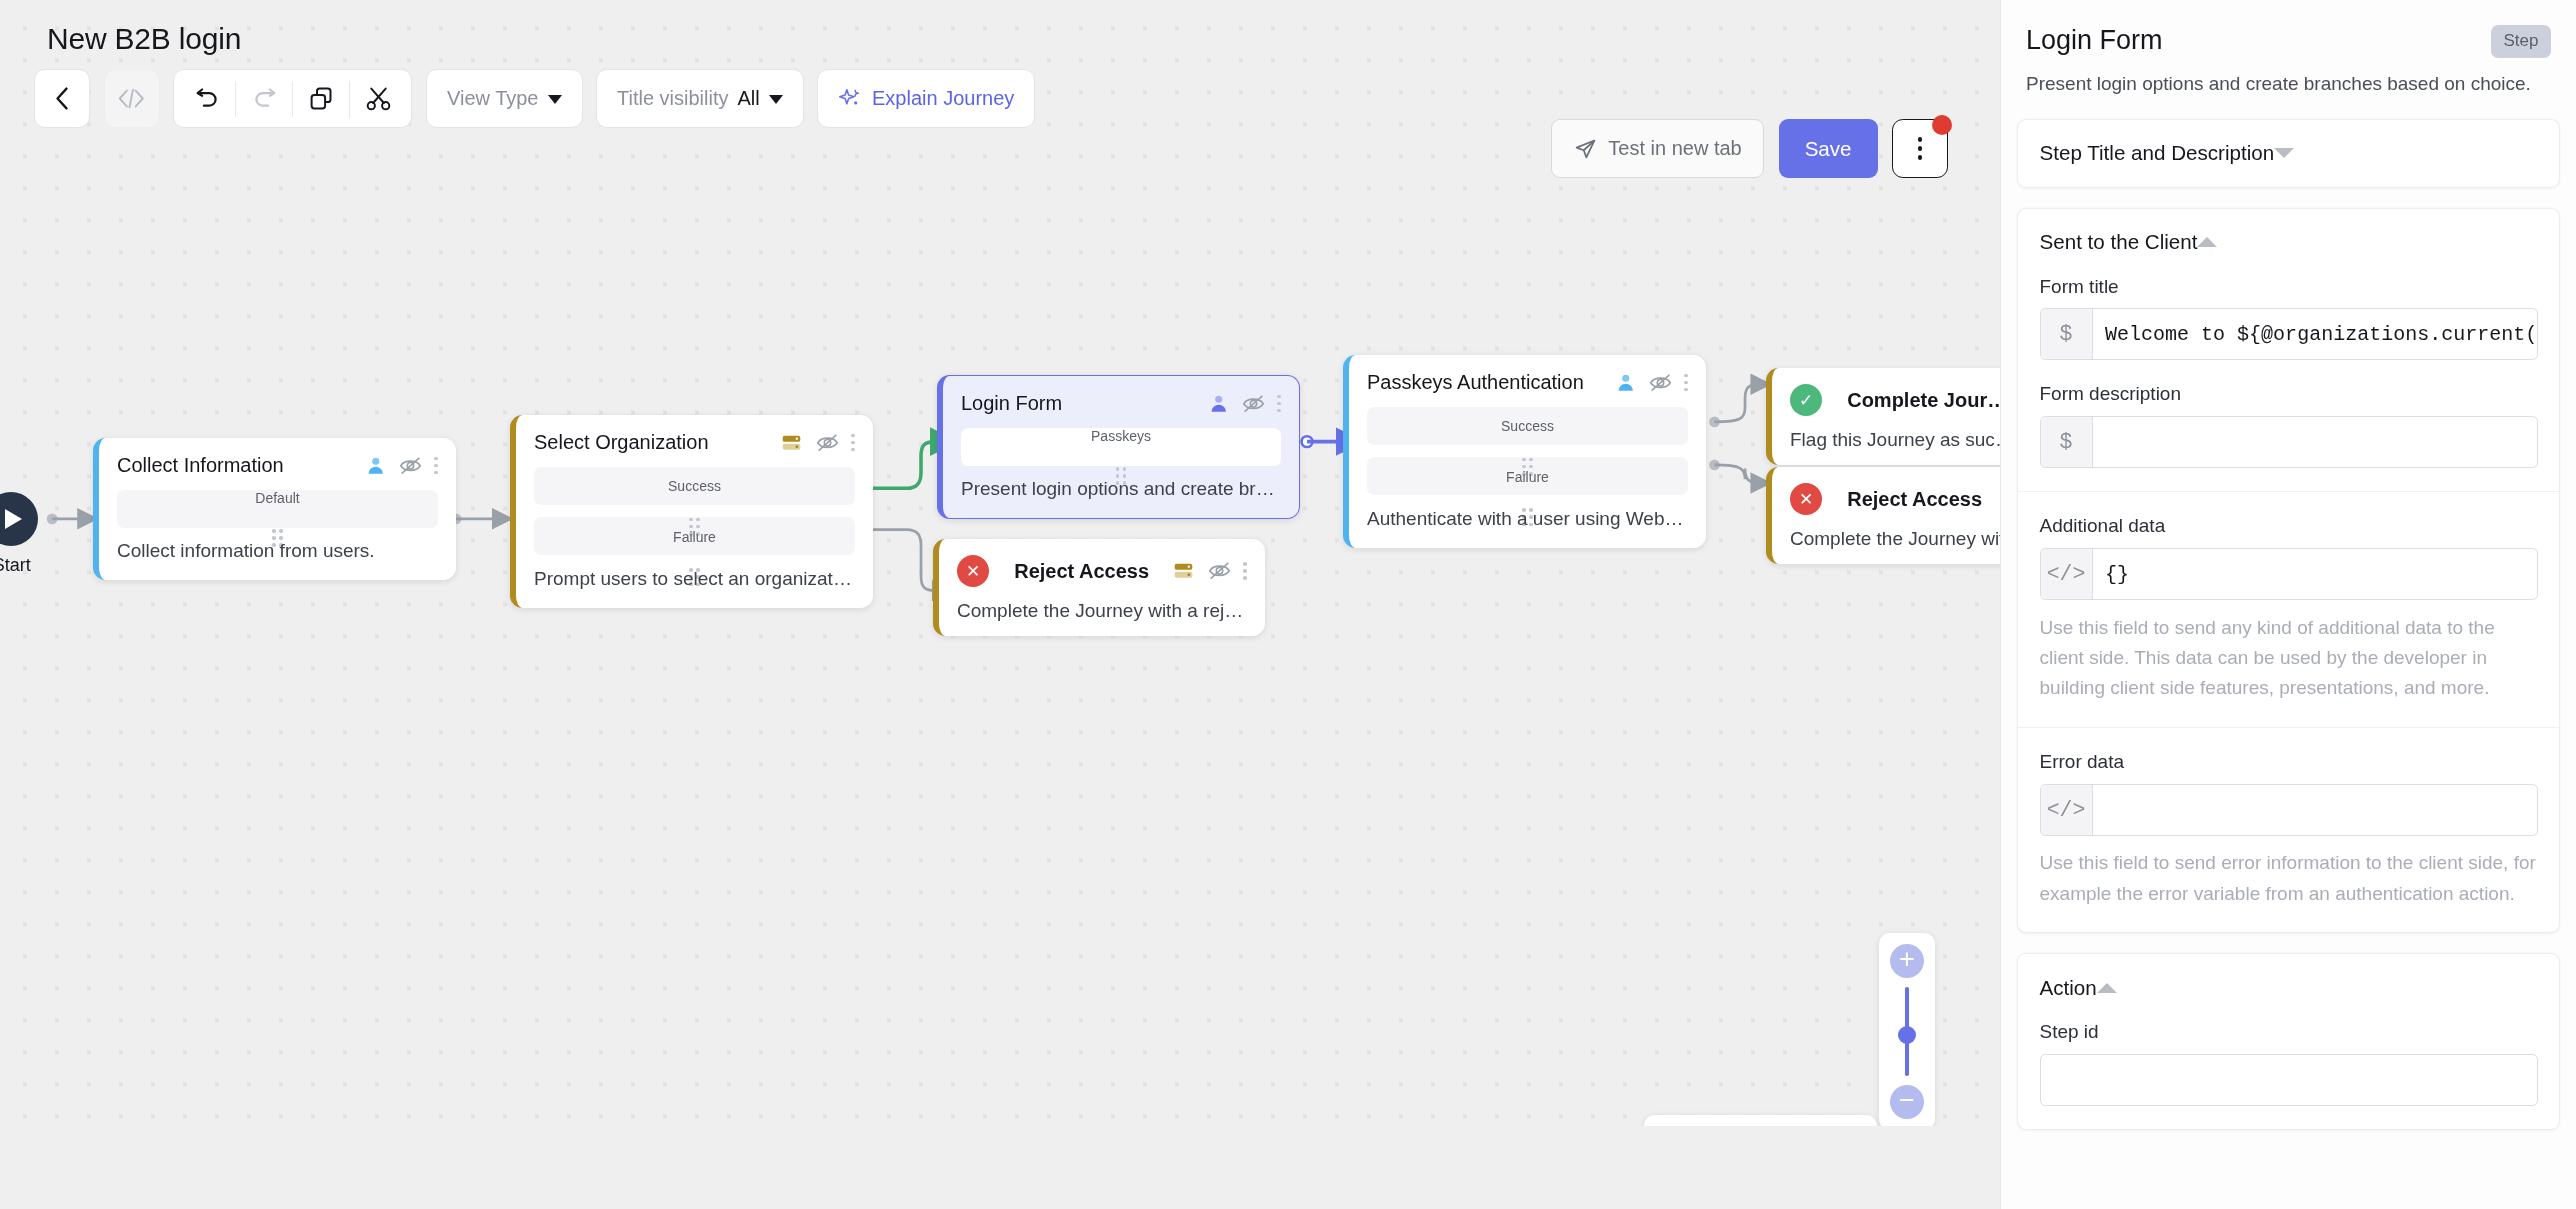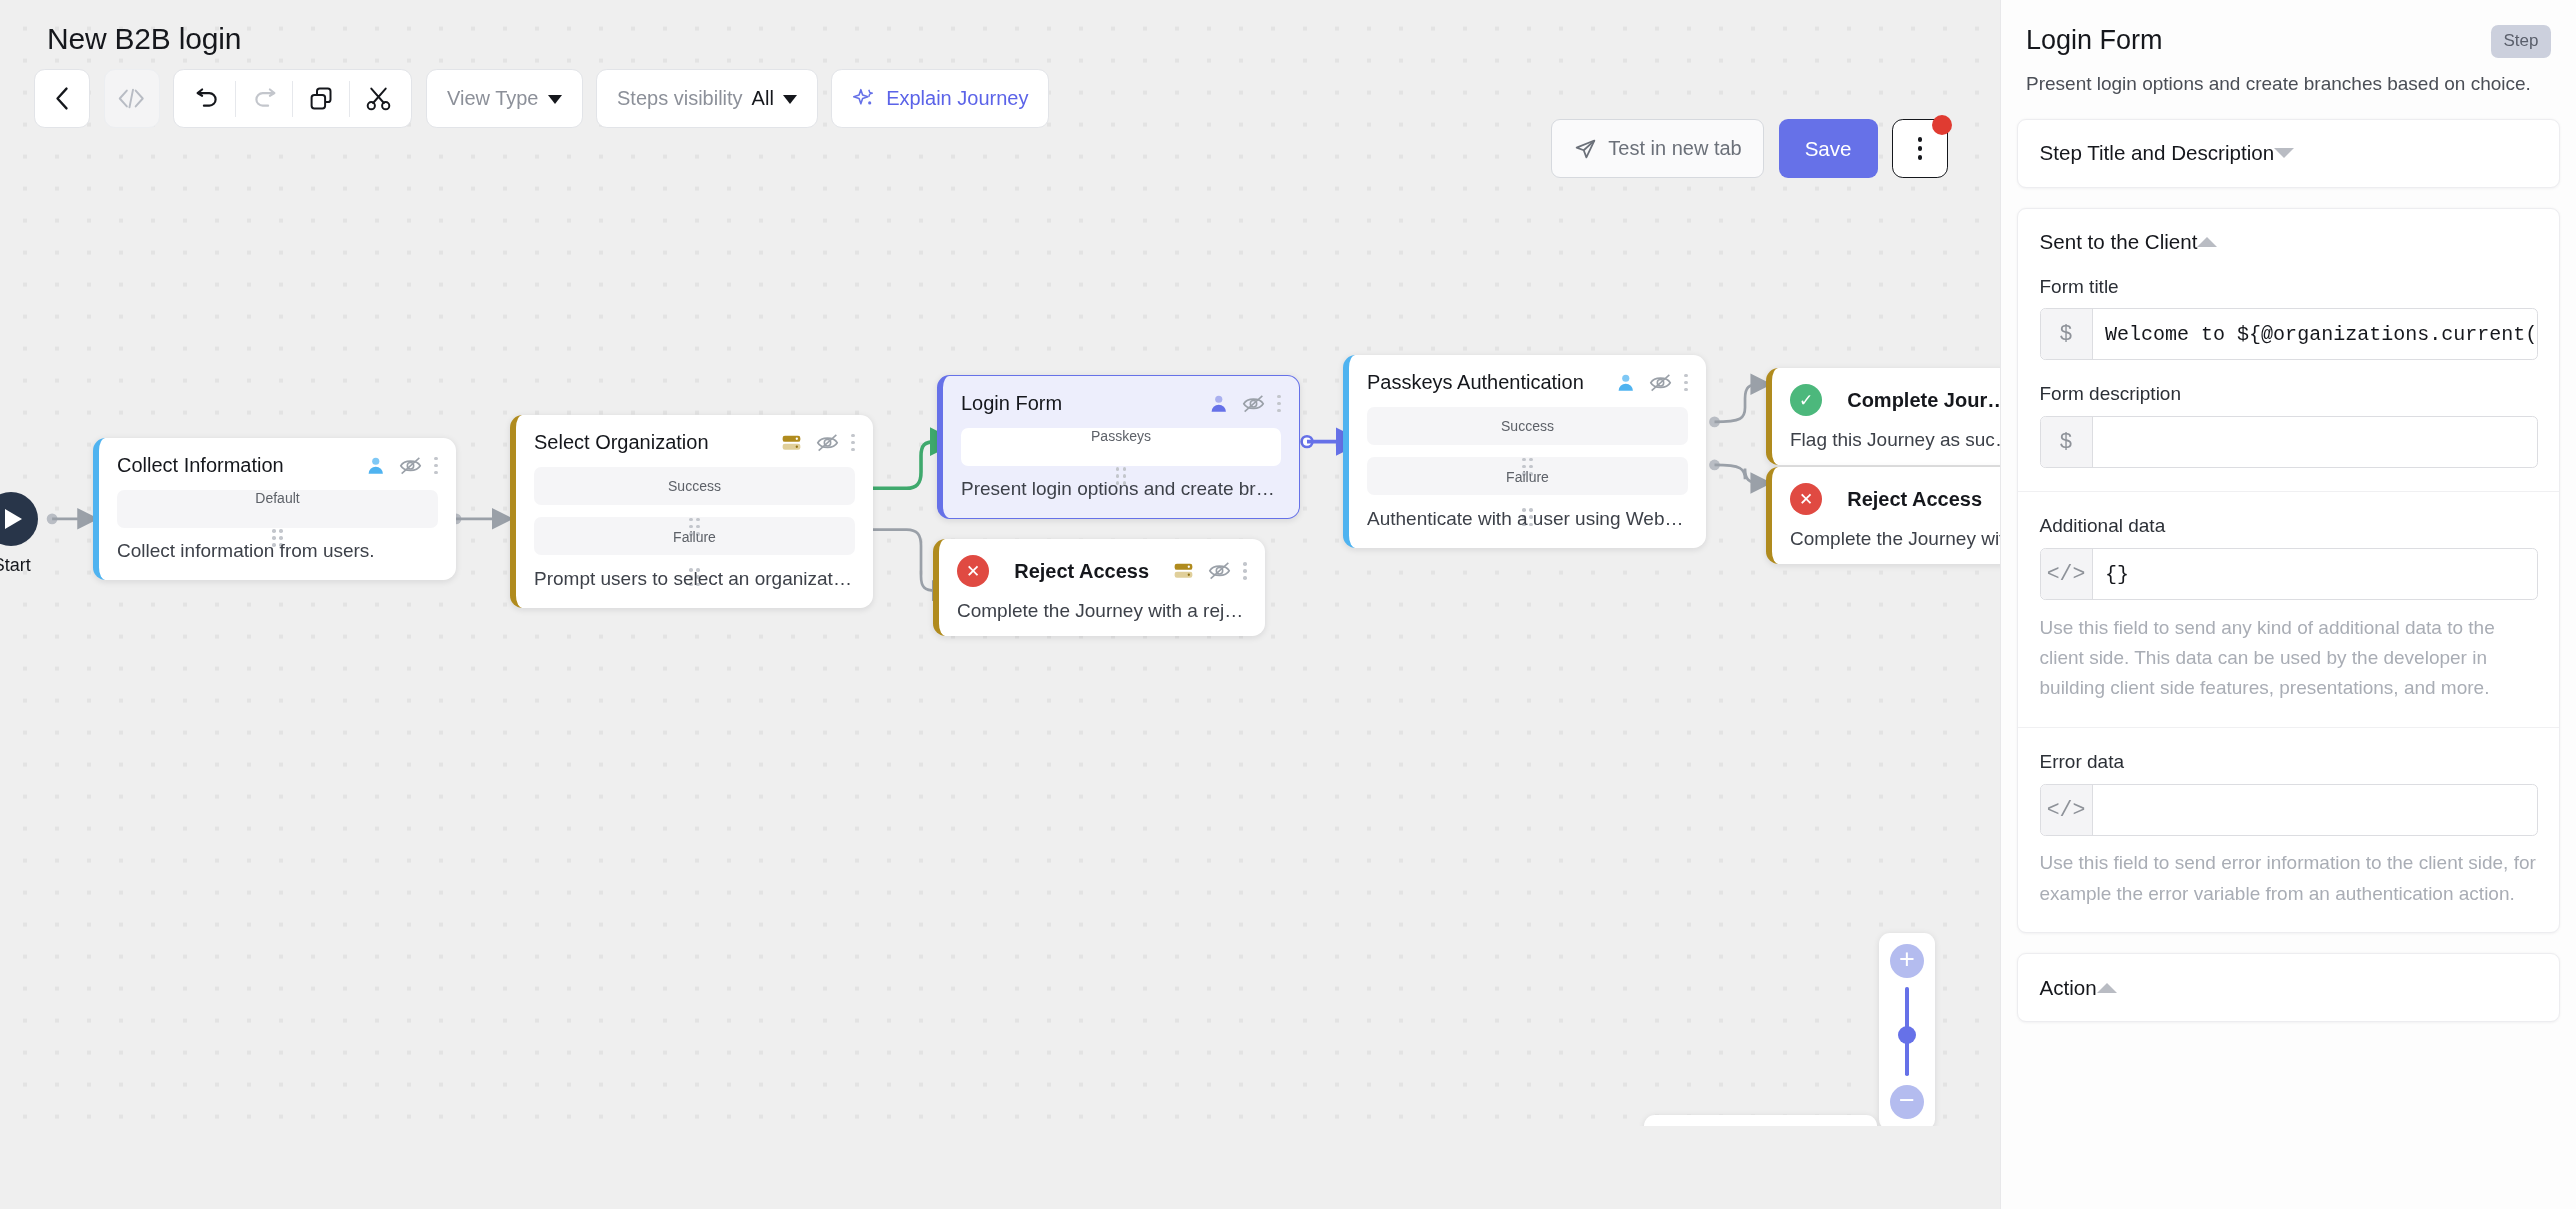--- a/index.html
+++ b/index.html
@@ -253,21 +253,21 @@
             <circle cx="23" cy="23" r="4" stroke="#15171c" stroke-width="2.2" fill="none"></circle>
             <path d="M9,20 L23,4 M21,20 L7,4" stroke="#15171c" stroke-width="2.2" fill="none" stroke-linecap="round"></path>
           </svg>
         </div>
       </div>
       <div class="tb-pill">
         <span>View Type</span>
         <span class="chev"></span>
       </div>
       <div class="tb-pill">
-        <span>Steps visibility</span>
+        <span>Title visibility</span>
         <span class="strong">All</span>
         <span class="chev"></span>
       </div>
       <div class="tb-pill ai">
         <svg width="23" height="23" viewBox="0 0 26 26">
           <path d="M10,3 L12,9 L18,11 L12,13 L10,19 L8,13 L2,11 L8,9 Z" stroke="#6671e8" stroke-width="1.8" fill="none" stroke-linejoin="round"></path>
           <path d="M19,3 L20,6 L23,7 L20,8 L19,11" stroke="#6671e8" stroke-width="1.6" fill="none" stroke-linejoin="round"></path>
           <circle cx="20" cy="18" r="1.8" fill="#6671e8"></circle>
         </svg>
         <span>Explain Journey</span>
@@ -604,17 +604,23 @@
         </div>
         <div class="helper">Use this field to send error information to the client side, for example the error variable from an authentication action.</div>
       </div>
     </div>
 
     <div class="card">
       <div class="card-head">
         <span>Action</span>
         <span class="tri-up"></span>
       </div>
+      <div class="field-block">
+        <div class="field-label">Step id</div>
+        <div class="input-wrap">
+          <div class="input-val"></div>
+        </div>
+      </div>
     </div>
   </div>
 
 </div>
 
 
 </body></html>

